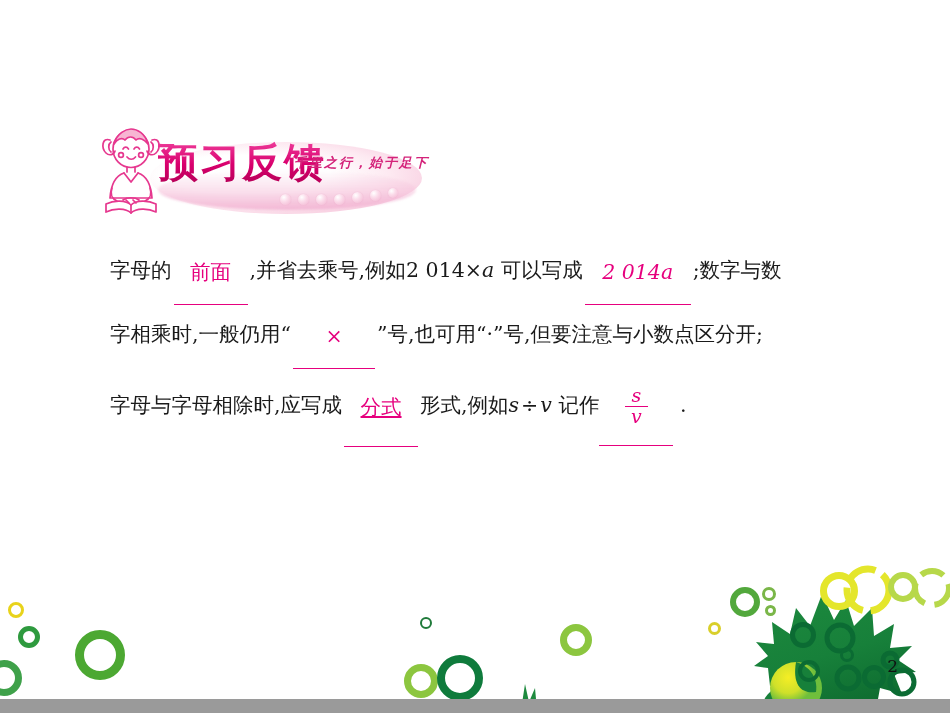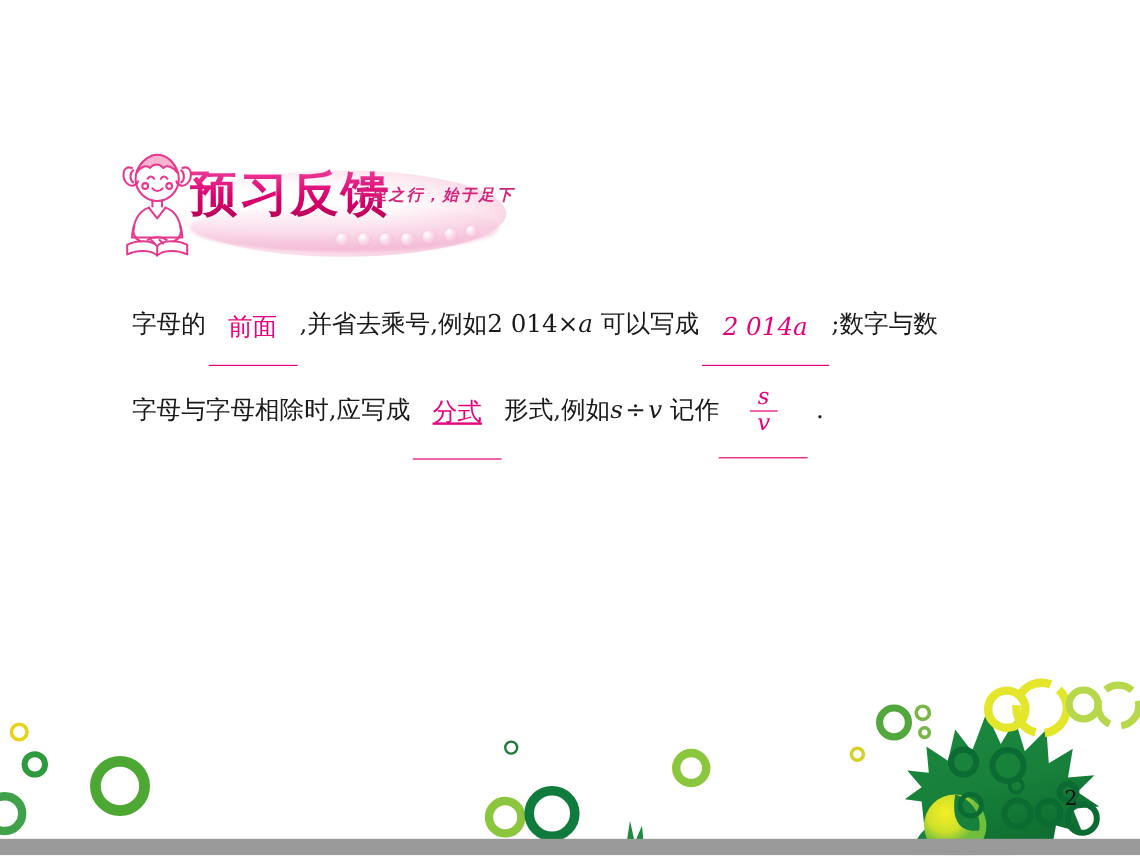--- a/index.html
+++ b/index.html
@@ -261,20 +261,23 @@
   </div>
 
   <div id="content">
 
 
 
     <div class="line">
       <span>字母的</span><span class="blank w2">前面</span><span>,并省去乘号,例如2 014×</span><span class="mi">a</span>&nbsp;<span>可以写成</span><span class="blank w5 mi">2 014a</span><span>;数字与数</span>
     </div>
 
+    <div class="line">
+      <span>字相乘时,一般仍用“</span><span class="blank w6">×</span><span>”号,也可用“·”号,但要注意与小数点区分开;</span>
+    </div>
 
     <div class="line last">
       <span>字母与字母相除时,应写成</span><span class="blank w7">分式</span><span>形式,例如</span><span class="mi">s</span><span class="op">÷</span><span class="mi">v</span>&nbsp;<span>记作</span><span class="frac-blank"><span class="frac"><span class="num">s</span><span class="den">v</span></span></span>&nbsp;<span>.</span>
     </div>
   </div>
 
   <div id="decor">
 
     <svg width="300" height="153" viewBox="0 0 300 153" style="position:absolute; left:650px; top:0px;">
       <defs>

